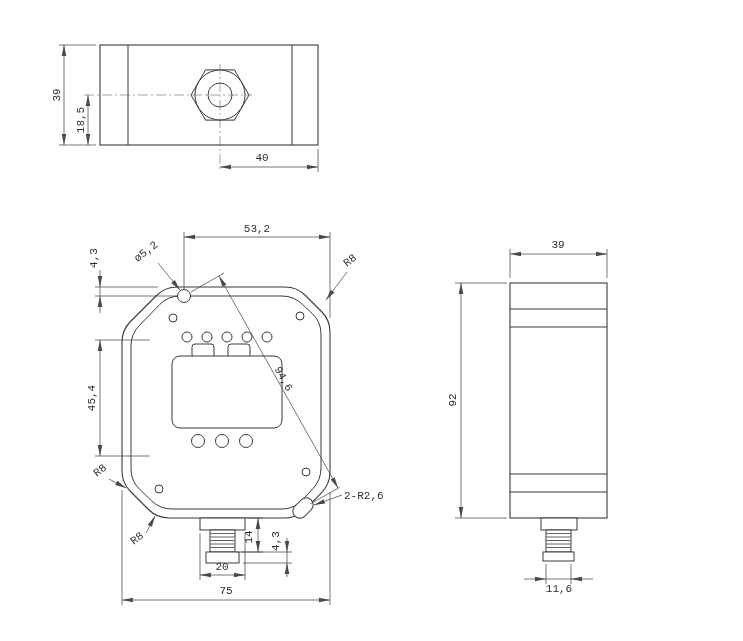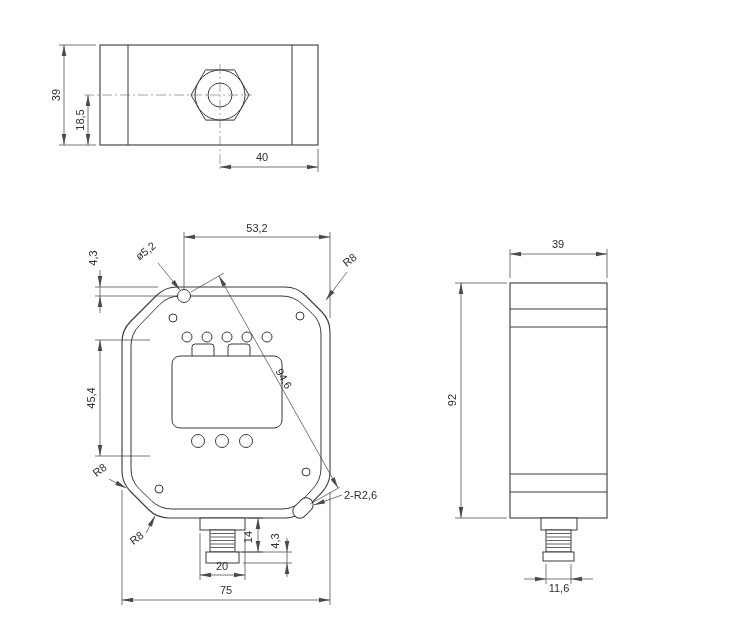--- a/index.html
+++ b/index.html
@@ -1,17 +1,17 @@
 <!DOCTYPE html>
 <html><head>
 <meta charset="utf-8">
 <style>
   html,body{margin:0;padding:0;background:#ffffff;}
   .stage{position:relative;width:743px;height:641px;background:#ffffff;overflow:hidden;
-         font-family:Liberation Sans, sans-serif;}
+         font-family:Liberation Mono, monospace;}
   svg{position:absolute;left:0;top:0;}
   .ol{fill:#ffffff;stroke:#3a3a3a;stroke-width:1.1;}
   .ol2{fill:#ffffff;stroke:#3a3a3a;stroke-width:1;}
   .ln{fill:none;stroke:#3a3a3a;stroke-width:1;}
   .hatch{fill:none;stroke:#3a3a3a;stroke-width:0.8;}
   .dm{fill:none;stroke:#4a4a4a;stroke-width:0.75;}
   .cl{fill:none;stroke:#6a6a6a;stroke-width:0.6;stroke-dasharray:10 3 2 3;}
   .dt{font-size:11px;fill:#2e2e2e;}
   .mid{text-anchor:middle;}
 </style>

